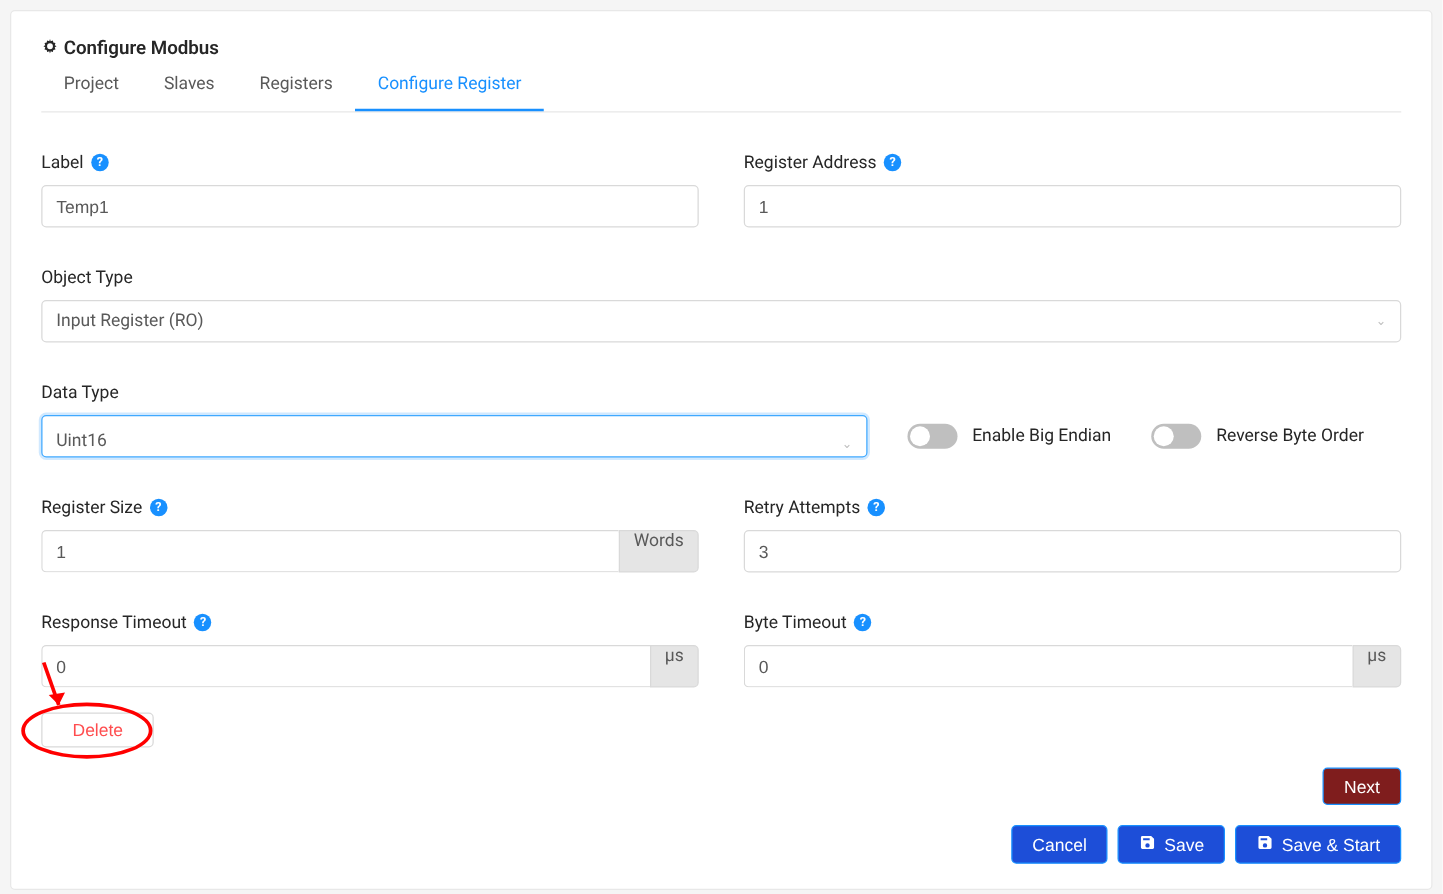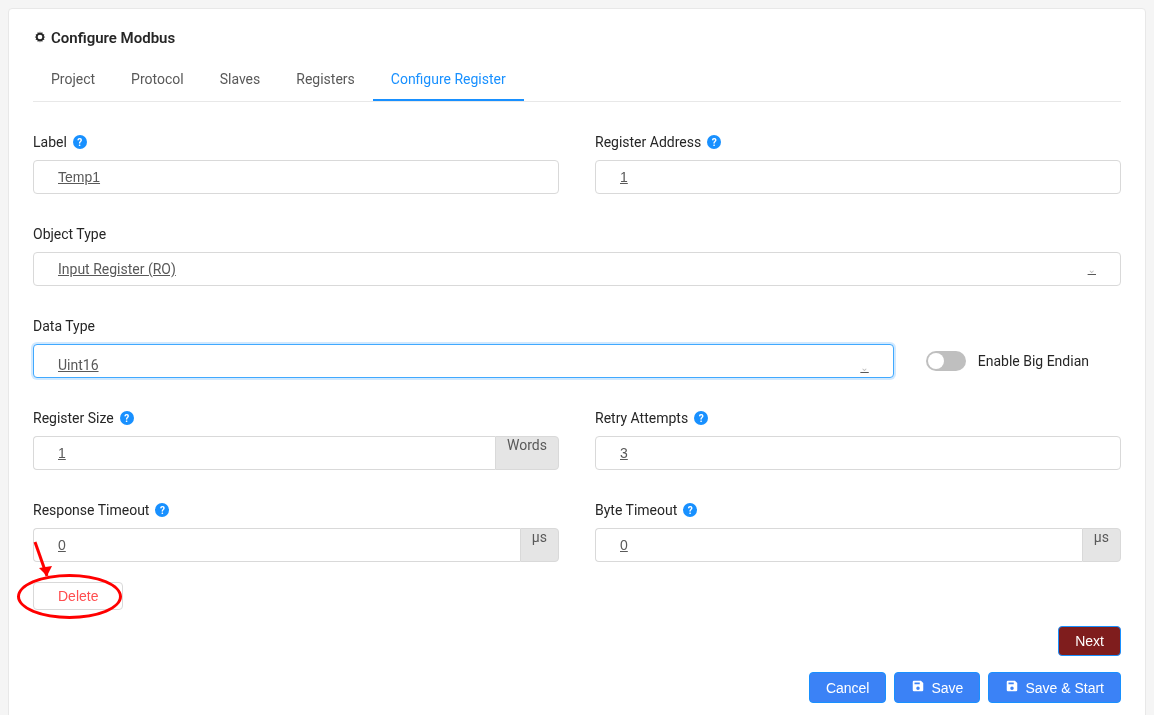--- a/index.html
+++ b/index.html
@@ -15,21 +15,21 @@
       border: 1px solid #e8e8e8;
       border-radius: 4px;
       padding: 20px 24px;
     }
     .panel-title {
       display: flex;
       align-items: center;
       gap: 4px;
       font-weight: 600;
       font-size: 15px;
-      margin-bottom: 12px;
+      margin-bottom: 0;
     }
     .panel-title .icon { font-size: 12px; }
     .tabs {
       display: flex;
       border-bottom: 1px solid #e8e8e8;
       gap: 0;
       margin-bottom: 32px;
     }
     .tab {
       padding: 12px 18px;
@@ -65,28 +65,27 @@
       border-radius: 50%;
       background: #1890ff;
       color: #fff;
       font-size: 10px;
       font-weight: 700;
       cursor: pointer;
     }
     .input, .select {
       width: 100%;
       height: 34px;
-      padding: 4px 24px;
+      padding: 4px 11px;
       border: 1px solid #d9d9d9;
       border-radius: 4px;
       background: #fff;
       font-size: 14px;
       color: #595959;
       outline: none;
-      text-decoration: underline;
     }
     .select {
       display: flex;
       align-items: center;
       justify-content: space-between;
       cursor: pointer;
     }
     .select .chev {
       color: #bfbfbf;
       font-size: 10px;
@@ -170,21 +169,21 @@
       display: inline-flex;
       align-items: center;
       gap: 6px;
     }
     .btn-primary {
       background: #7f1d1d;
       border-color: #1890ff;
       color: #fff;
     }
     .btn-secondary {
-      background: #3b82f6;
+      background: #1d4ed8;
       border-color: #1890ff;
       color: #fff;
     }
     .btn-row {
       display: flex;
       gap: 8px;
     }
     .save-icon svg { width: 14px; height: 14px; fill: #fff; }
     .delete-wrap {
       position: relative;
@@ -217,21 +216,20 @@
     <span class="icon">
       <svg viewBox="0 0 24 24" width="14" height="14" fill="#262626">
           <path d="M12 2 L13 5 L16 4 L16.5 7 L19.5 7.5 L18.5 10.5 L21 12 L18.5 13.5 L19.5 16.5 L16.5 17 L16 20 L13 19 L12 22 L11 19 L8 20 L7.5 17 L4.5 16.5 L5.5 13.5 L3 12 L5.5 10.5 L4.5 7.5 L7.5 7 L8 4 L11 5 Z M12 8 A4 4 0 1 0 12 16 A4 4 0 1 0 12 8"></path>
         </svg>
     </span>
     <span>Configure Modbus</span>
   </div>
 
   <div class="tabs">
     <div class="tab"><span>Project</span></div>
-    <div class="tab"><span>Protocol</span></div>
     <div class="tab"><span>Slaves</span></div>
     <div class="tab"><span>Registers</span></div>
     <div class="tab active"><span>Configure Register</span></div>
   </div>
 
   <div class="form-grid">
 
     <div class="field">
       <label class="lbl">
         <span>Label</span>
@@ -263,20 +261,24 @@
         <span>Data Type</span>
       </label>
       <div class="datatype-row">
         <div class="select focused">
           <span>Uint16</span>
           <span class="chev">⌄</span>
         </div>
         <div class="toggle-block">
           <div class="toggle"></div>
           <span>Enable Big Endian</span>
+        </div>
+        <div class="toggle-block" style="min-width:200px;">
+          <div class="toggle"></div>
+          <span>Reverse Byte Order</span>
         </div>
       </div>
     </div>
 
     <div class="field">
       <label class="lbl">
         <span>Register Size</span>
         <span class="help-icon">?</span>
       </label>
       <div class="input-suffix">

